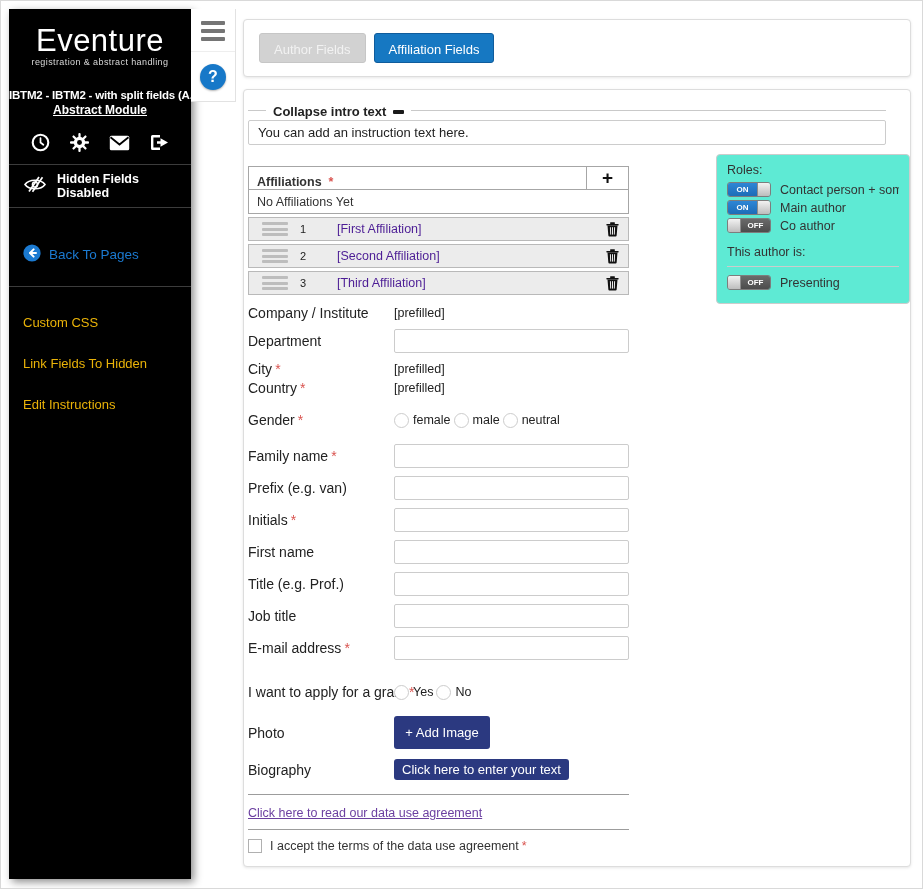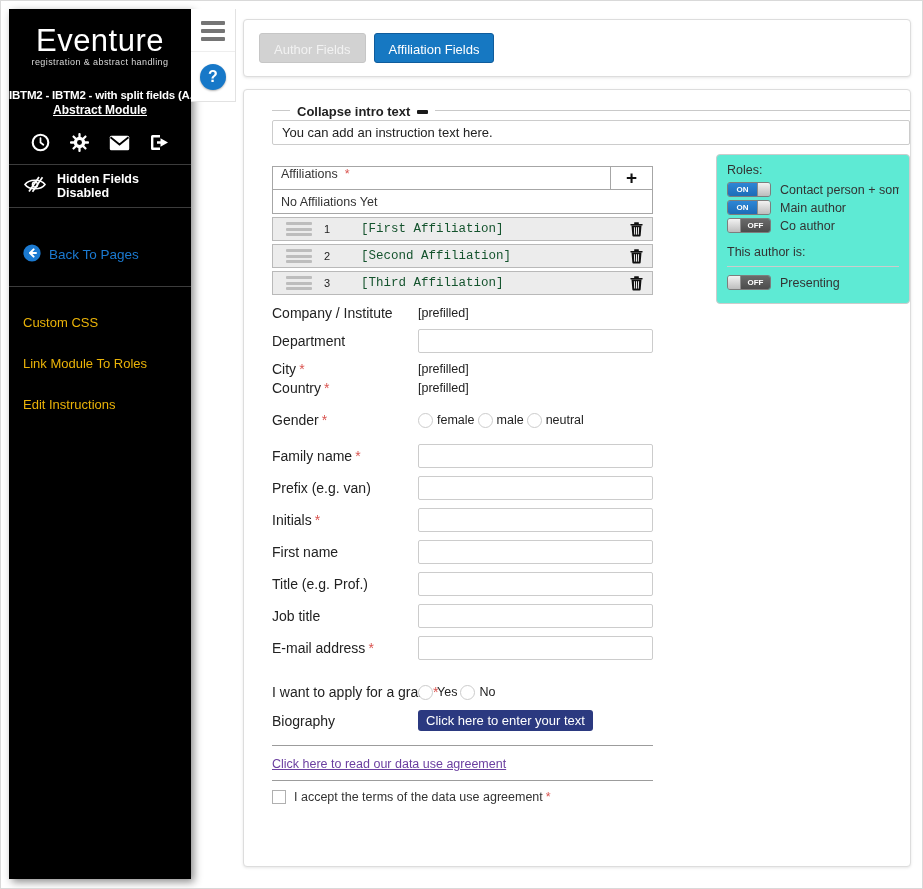--- a/index.html
+++ b/index.html
@@ -35,43 +35,43 @@
               font-size:16px; font-weight:bold; display:flex; align-items:center; justify-content:center; cursor:pointer;
               box-shadow:0 1px 2px rgba(0,0,0,.3); }
 
   
   .card { position:absolute; background:#fff; border:1px solid #ddd; border-radius:4px; box-shadow:0 1px 3px rgba(0,0,0,.10); }
   .tabs-card { left:242px; top:18px; width:668px; height:58px; padding:13px 15px; display:flex; gap:8px; }
   .tab { font-size:13px; padding:8px 14px; border-radius:3px; cursor:pointer; }
   .tab.inactive { background:#d2d2d2; border:1px solid #c6c6c6; color:#f2f2f2; }
   .tab.active { background:#1678c2; border:1px solid #0f5c9c; color:#fff; }
 
-  .main-card { left:242px; top:88px; width:668px; height:778px; padding:10px 10px 0 28px; }
+  .main-card { left:242px; top:88px; width:668px; height:778px; padding:10px 10px 0 4px; }
 
   
   .legend-row { position:relative; height:16px; margin-top:2px; width:638px; }
   .legend-row::before { content:""; position:absolute; left:0; right:0; top:8px; border-top:1px solid #c9c9c9; }
   .legend { position:relative; margin-left:18px; background:#fff; padding:0 7px; font-size:13px; font-weight:bold; color:#222;
             display:inline-flex; align-items:center; gap:7px; cursor:pointer; }
   .minus-bar { display:inline-block; width:11px; height:4px; background:#1a1a1a; border-radius:1px; }
   .intro-box { width:638px; border:1px solid #ccc; border-radius:2px; padding:4px 9px; font-size:13px; color:#222; margin-top:2px; }
 
   
   .aff-table { width:381px; margin-top:21px; font-size:12.5px; }
   .aff-head { display:flex; border:1px solid #a6a6a6; height:24px; align-items:stretch; }
-  .aff-head-label { flex:1; display:flex; align-items:flex-start; padding:0 8px; font-weight:normal; gap:4px; }
+  .aff-head-label { flex:1; display:flex; align-items:flex-end; padding:0 8px; font-weight:bold; gap:4px; }
   .aff-add { width:42px; border-left:1px solid #a6a6a6; display:flex; align-items:center; justify-content:center;
              font-size:19px; font-weight:bold; color:#111; cursor:pointer; }
   .aff-empty { border:1px solid #a6a6a6; border-top:none; height:24px; display:flex; align-items:center; padding:0 8px; }
   .aff-row { display:flex; align-items:center; height:24px; background:#ececec; border:1px solid #b9b9b9; margin-top:3px; padding-left:13px; }
   .handle { width:26px; cursor:grab; }
   .handle span { display:block; height:3px; background:#bdbdbd; margin-bottom:2.5px; border-radius:1px; }
   .handle span:last-child { margin-bottom:0; }
   .aff-num { width:30px; text-align:center; font-size:11px; color:#222; }
-  .aff-name { margin-left:19px; color:#14532d;font-family:Liberation Mono, monospace; }
+  .aff-name { margin-left:19px; color:#4c1d95; }
   .aff-trash { margin-left:auto; margin-right:9px; cursor:pointer; display:flex; }
 
   
   .roles-box { position:absolute; left:472px; top:64px; width:194px; border:1px solid #ccc; border-radius:4px;
                padding:8px 10px 10px 10px; font-size:12.5px; background:#5eead4; }
   .roles-title { margin-bottom:5px; }
   .role-row { display:flex; align-items:center; gap:9px; margin-bottom:3px; }
   .role-label { white-space:nowrap; overflow:hidden; }
   .author-is { margin-top:12px; }
   .roles-hr { border:none; border-top:1px solid #ccc; margin:7px 0 8px 0; }
@@ -172,21 +172,21 @@
               <line x1="7.4" y1="9" x2="13" y2="9" stroke="#fff" stroke-width="2" stroke-linecap="round"></line>
             </svg>
         </span>
         <span>Back To Pages</span>
       </a>
     </div>
     <div class="side-div"></div>
 
     <div class="side-links">
       <a class="side-link">Custom CSS</a>
-      <a class="side-link">Link Module To Roles</a>
+      <a class="side-link">Link Fields To Hidden</a>
       <a class="side-link">Edit Instructions</a>
     </div>
   </div>
 
   <div class="top-strip">
     <div class="hamburger">
         <span></span>
         <span></span>
         <span></span>
       </div>
@@ -399,20 +399,24 @@
               <span class="radio-circle"></span>
               <span>Yes</span>
             </label>
           <label class="radio-opt">
               <span class="radio-circle"></span>
               <span>No</span>
             </label>
         </div>
       </div>
 
+      <div class="frow" style="margin-top:16px;">
+        <span class="flabel">Photo</span>
+        <button class="navy-btn add-image-btn">+ Add Image</button>
+      </div>
 
       <div class="frow mt10">
         <span class="flabel">Biography</span>
         <button class="navy-btn bio-btn">Click here to enter your text</button>
       </div>
 
       <hr class="sep" style="margin-top:14px;">
       <div style="padding:8px 0;">
         <a class="agree-link">Click here to read our data use agreement</a>
       </div>

